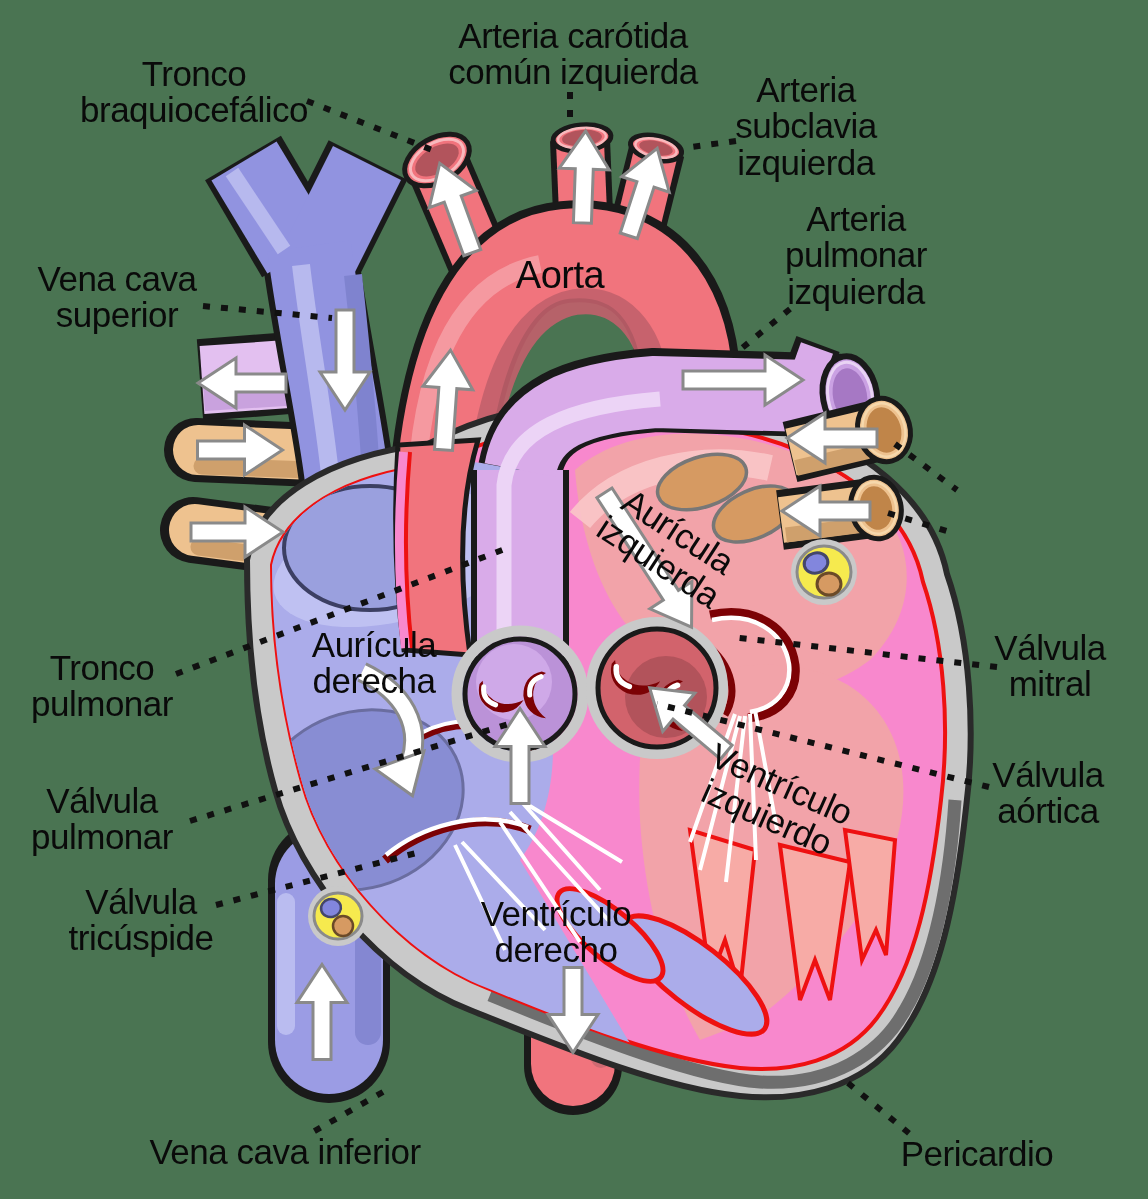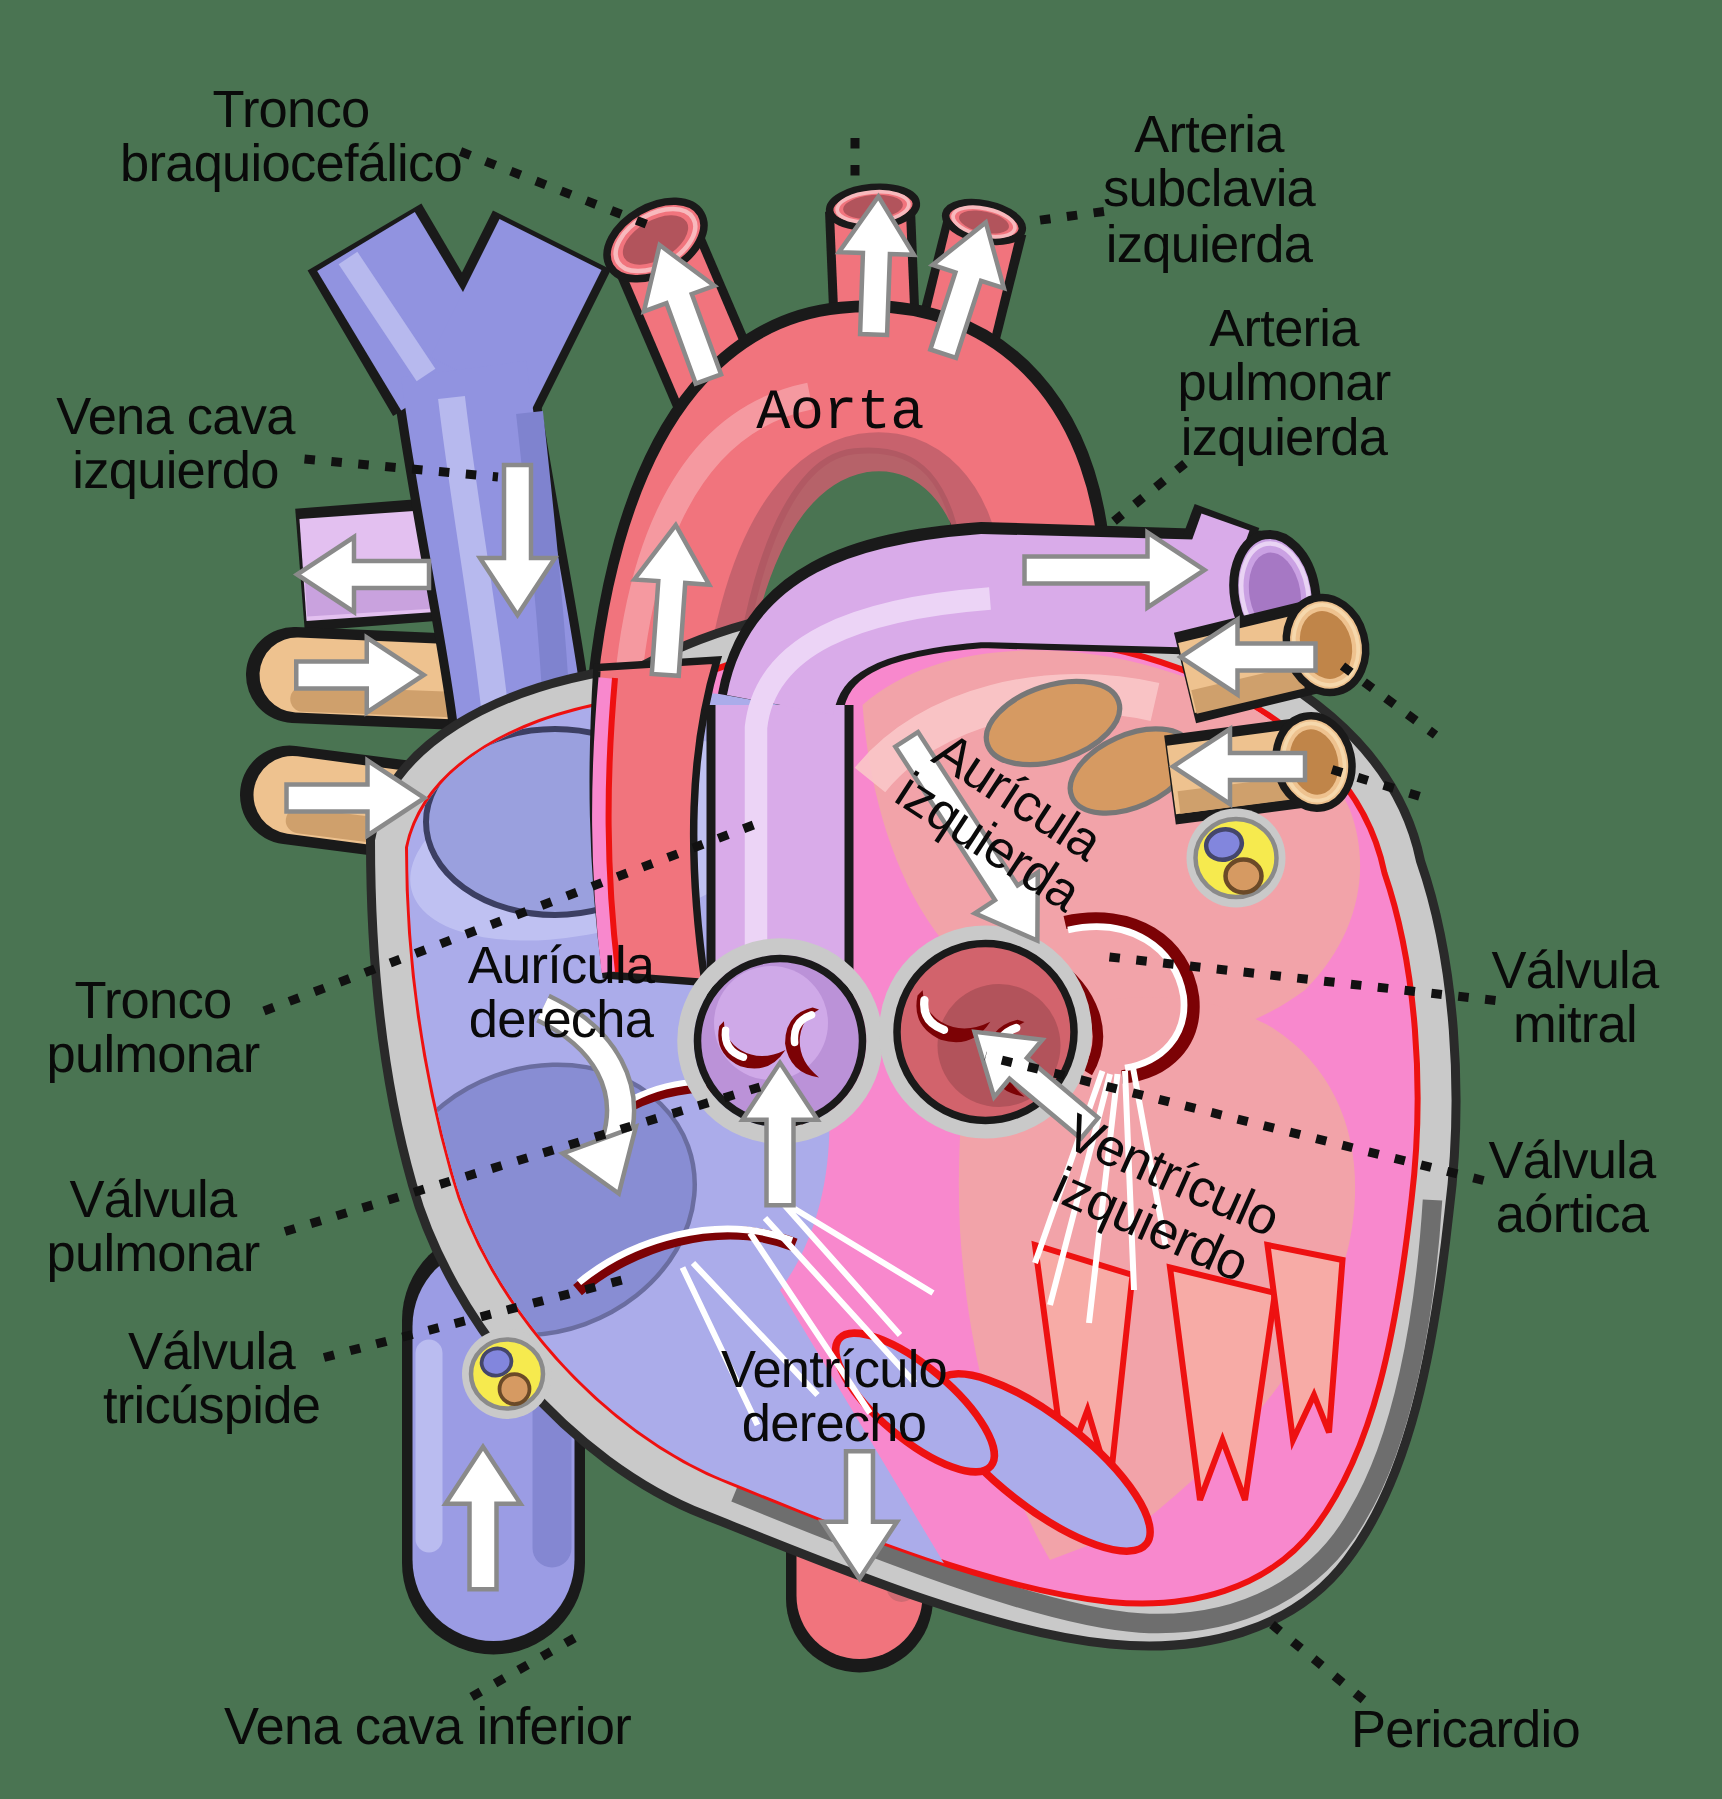--- a/index.html
+++ b/index.html
@@ -11,21 +11,21 @@
   #art{position:absolute;left:0;top:0;}
   .label{
     position:absolute;
     transform:translate(-50%,-50%);
     font-size:35px;line-height:1.04;color:#0a0a0a;
     text-align:center;white-space:pre-line;letter-spacing:-0.5px;
     pointer-events:none;
   }
   .label.rot33{transform:translate(-50%,-50%) rotate(33deg);}
   .label.rot24{transform:translate(-50%,-50%) rotate(24deg);}
-  .label.big{font-size:38px;font-family:Liberation Mono, monospace;}
+  .label.big{font-size:38px;}
 </style>
 </head>
 <body>
 
 <div id="stage" style="background: rgb(74, 116, 82);">
 <svg id="art" width="1148" height="1199" viewBox="0 0 1148 1199">
   <defs>
     <path id="innerHeart" d="M272,565 C283,512 345,474 435,465 C497,432 567,420 625,426 C697,417 780,436 828,466 C880,495 913,533 923,582 C944,643 950,726 941,800 C931,888 916,966 877,1018 C845,1060 793,1073 740,1068 C664,1060 570,1022 487,988 C402,955 325,867 302,782 C284,718 272,645 272,565 Z"></path>
     <clipPath id="heartClip">
           <use href="#innerHeart"></use>
@@ -258,27 +258,29 @@
         <line x1="176" y1="674" x2="505" y2="549" stroke="#111" stroke-width="6" stroke-dasharray="7 11"></line>
         <line x1="190" y1="821" x2="512" y2="723" stroke="#111" stroke-width="6" stroke-dasharray="7 11"></line>
         <line x1="216" y1="905" x2="424" y2="851" stroke="#111" stroke-width="6" stroke-dasharray="7 11"></line>
         <line x1="997" y1="667" x2="731" y2="637" stroke="#111" stroke-width="6" stroke-dasharray="7 11"></line>
         <line x1="989" y1="787" x2="657" y2="704" stroke="#111" stroke-width="6" stroke-dasharray="7 11"></line>
         <line x1="383" y1="1092" x2="306" y2="1136" stroke="#111" stroke-width="6" stroke-dasharray="7 11"></line>
         <line x1="848" y1="1083" x2="916" y2="1139" stroke="#111" stroke-width="6" stroke-dasharray="7 11"></line>
       </g>
 </svg>
 
+  <div class="label" style="left:573px;top:54px">Arteria carótida
+común izquierda</div>
   <div class="label" style="left:194px;top:92px">Tronco
 braquiocefálico</div>
   <div class="label" style="left:806px;top:127px">Arteria
 subclavia
 izquierda</div>
   <div class="label" style="left:117px;top:297px">Vena cava
-izquierdo</div>
+superior</div>
   <div class="label big" style="left:560px;top:276px">Aorta</div>
   <div class="label" style="left:856px;top:256px">Arteria
 pulmonar
 izquierda</div>
   <div class="label" style="left:374px;top:663px">Aurícula
 derecha</div>
   <div class="label rot33" style="left:668px;top:547px">Aurícula
 izquierda</div>
   <div class="label" style="left:102px;top:686px">Tronco
 pulmonar</div>

